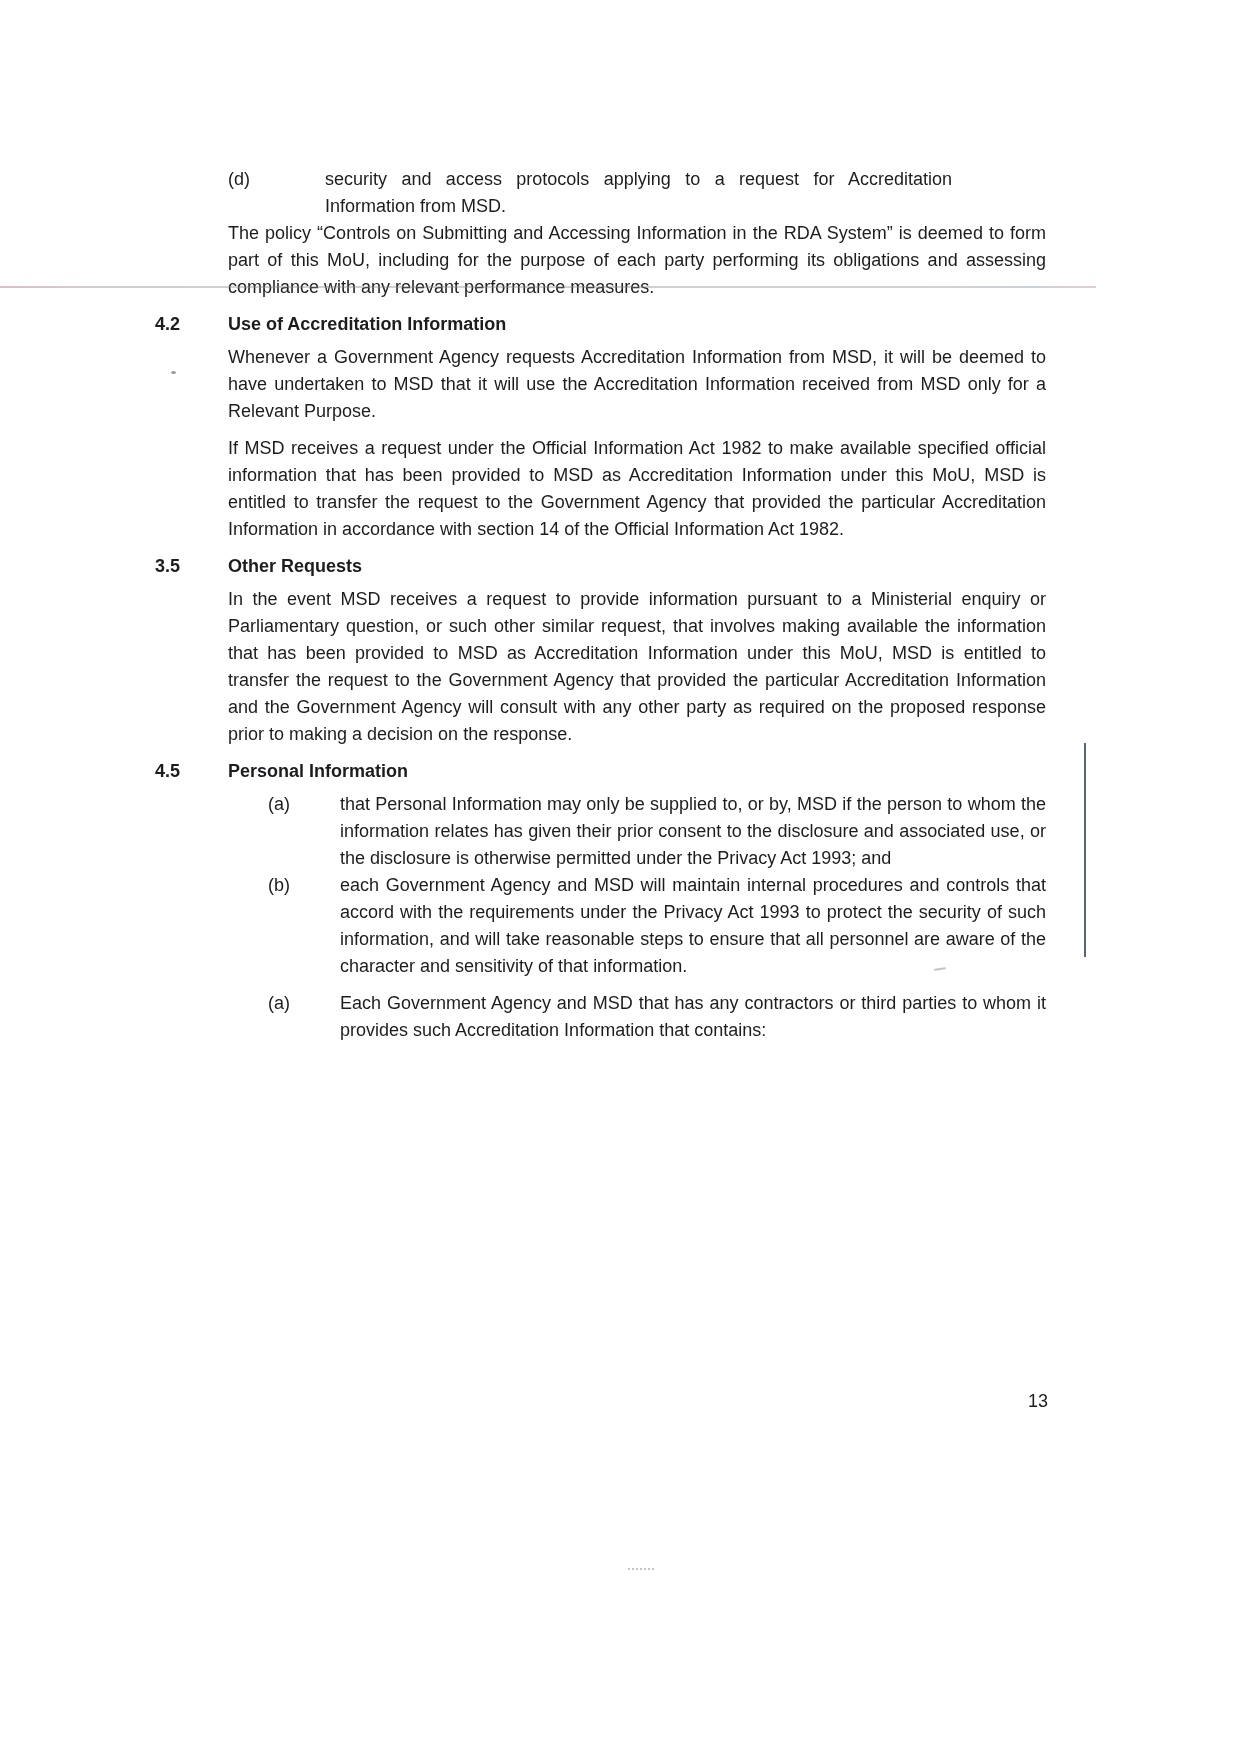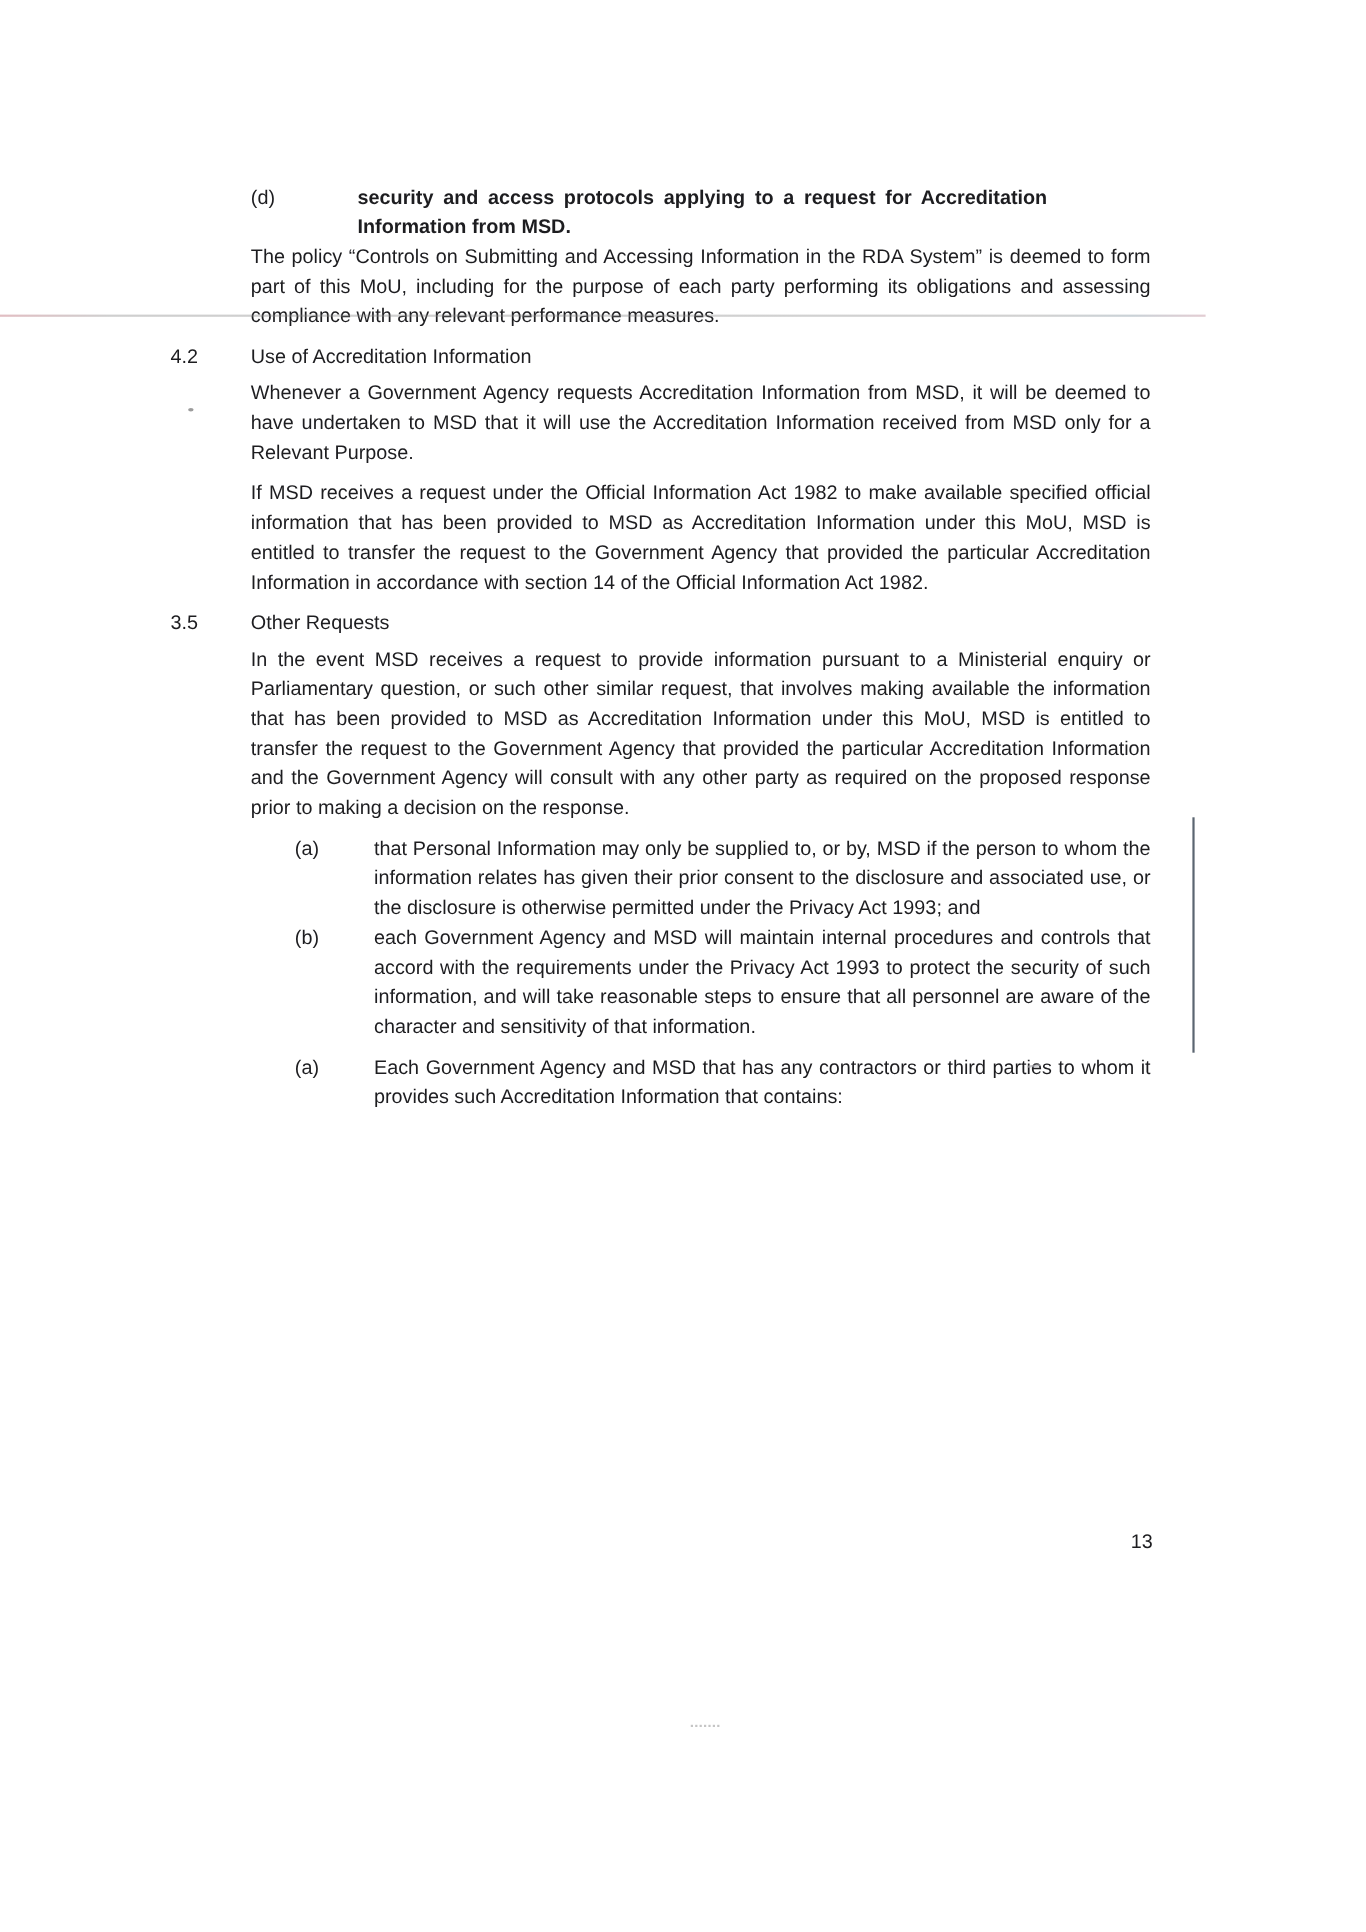--- a/index.html
+++ b/index.html
@@ -22,29 +22,29 @@
     top: 166px;
     width: 891px;
   }
   .body-para {
     margin: 0 0 0 73px;
     text-align: justify;
   }
   .section { margin-top: 10px; }
   .section-heading {
     display: flex;
-    font-weight: normal;
+    font-weight: bold;
     margin: 0 0 6px 0;
   }
   .section-number { width: 73px; flex-shrink: 0; }
   .section-title { flex: 1; }
   .list-item { display: flex; }
   .intro-item { margin-left: 73px; }
   .intro-item .item-label { width: 97px; flex-shrink: 0; }
-  .intro-item .item-text { width: 627px; text-align: justify; font-weight: bold; }
+  .intro-item .item-text { width: 627px; text-align: justify; }
   .sub-item { margin-left: 113px; }
   .sub-item .item-label { width: 72px; flex-shrink: 0; }
   .sub-item .item-text { flex: 1; text-align: justify; }
   .page-number {
     position: absolute;
     left: 1028px;
     top: 1388px;
   }
   
   .artifact-hline {
@@ -126,20 +126,24 @@
 
     <div class="section">
       <div class="section-heading">
         <span class="section-number">3.5</span>
         <span class="section-title">Other Requests</span>
       </div>
       <p class="body-para">In the event MSD receives a request to provide information pursuant to a Ministerial enquiry or Parliamentary question, or such other similar request, that involves making available the information that has been provided to MSD as Accreditation Information under this MoU, MSD is entitled to transfer the request to the Government Agency that provided the particular Accreditation Information and the Government Agency will consult with any other party as required on the proposed response prior to making a decision on the response.</p>
     </div>
 
     <div class="section">
+      <div class="section-heading">
+        <span class="section-number">4.5</span>
+        <span class="section-title">Personal Information</span>
+      </div>
       <div class="list-item sub-item">
         <span class="item-label">(a)</span>
         <span class="item-text">that Personal Information may only be supplied to, or by, MSD if the person to whom the information relates has given their prior consent to the disclosure and associated use, or the disclosure is otherwise permitted under the Privacy Act 1993; and</span>
       </div>
       <div class="list-item sub-item">
         <span class="item-label">(b)</span>
         <span class="item-text">each Government Agency and MSD will maintain internal procedures and controls that accord with the requirements under the Privacy Act 1993 to protect the security of such information, and will take reasonable steps to ensure that all personnel are aware of the character and sensitivity of that information.</span>
       </div>
     </div>
 

